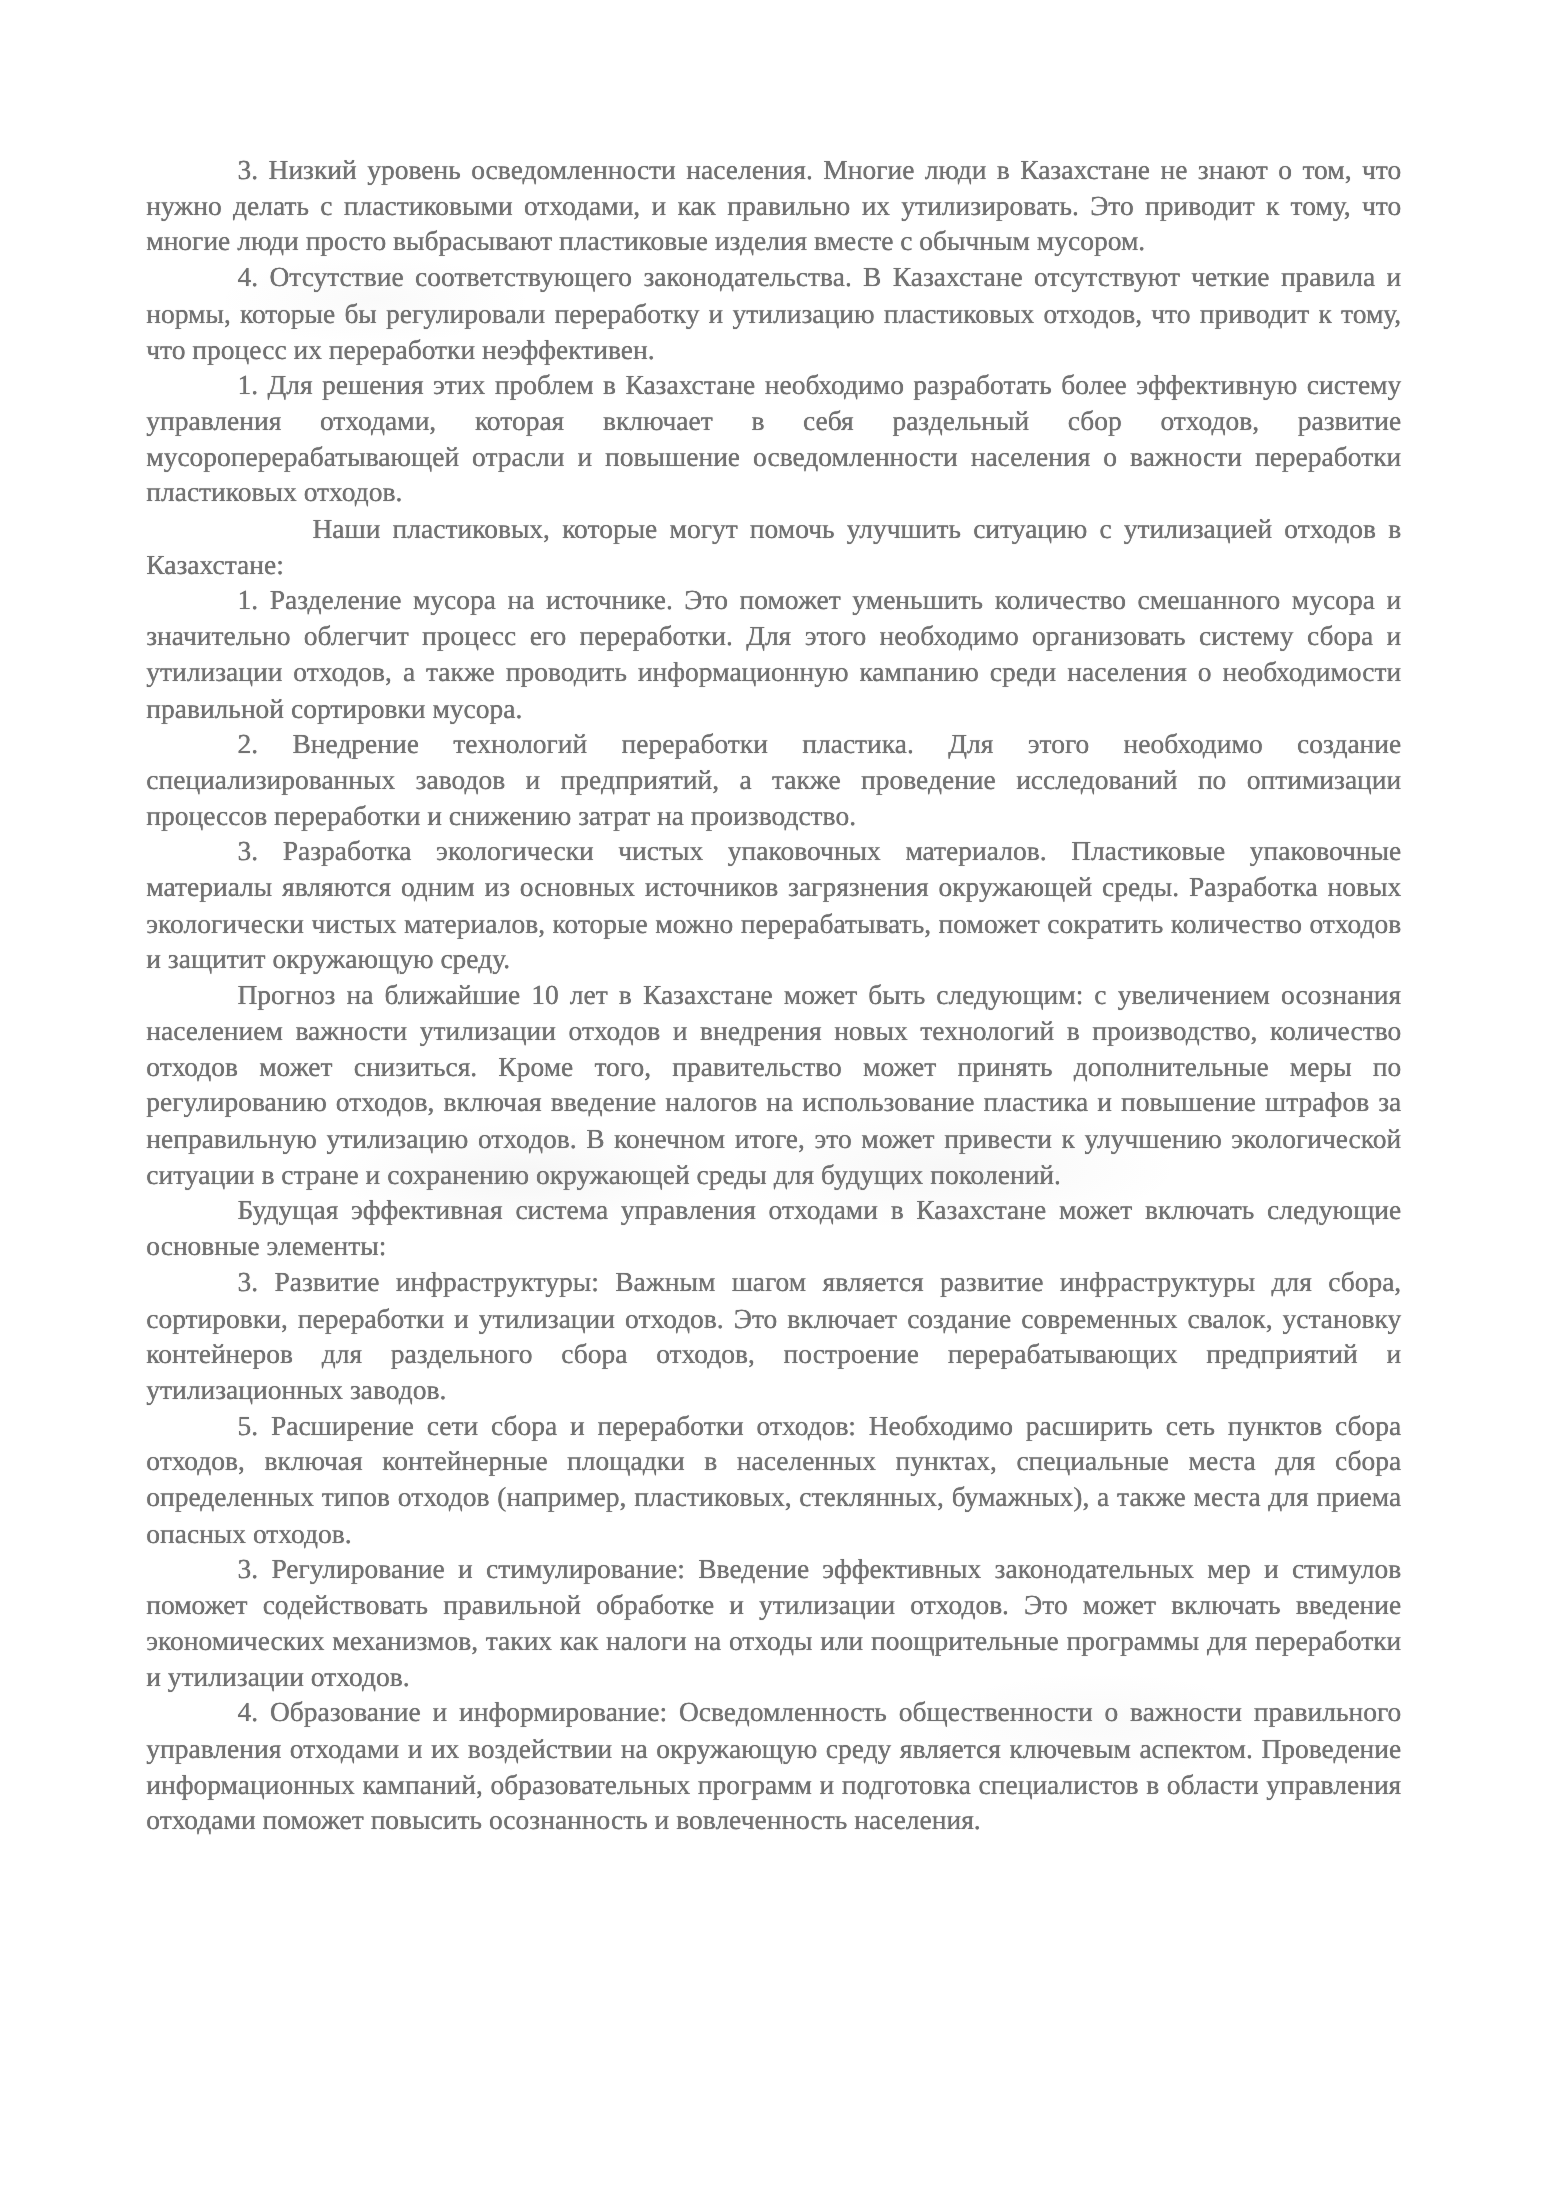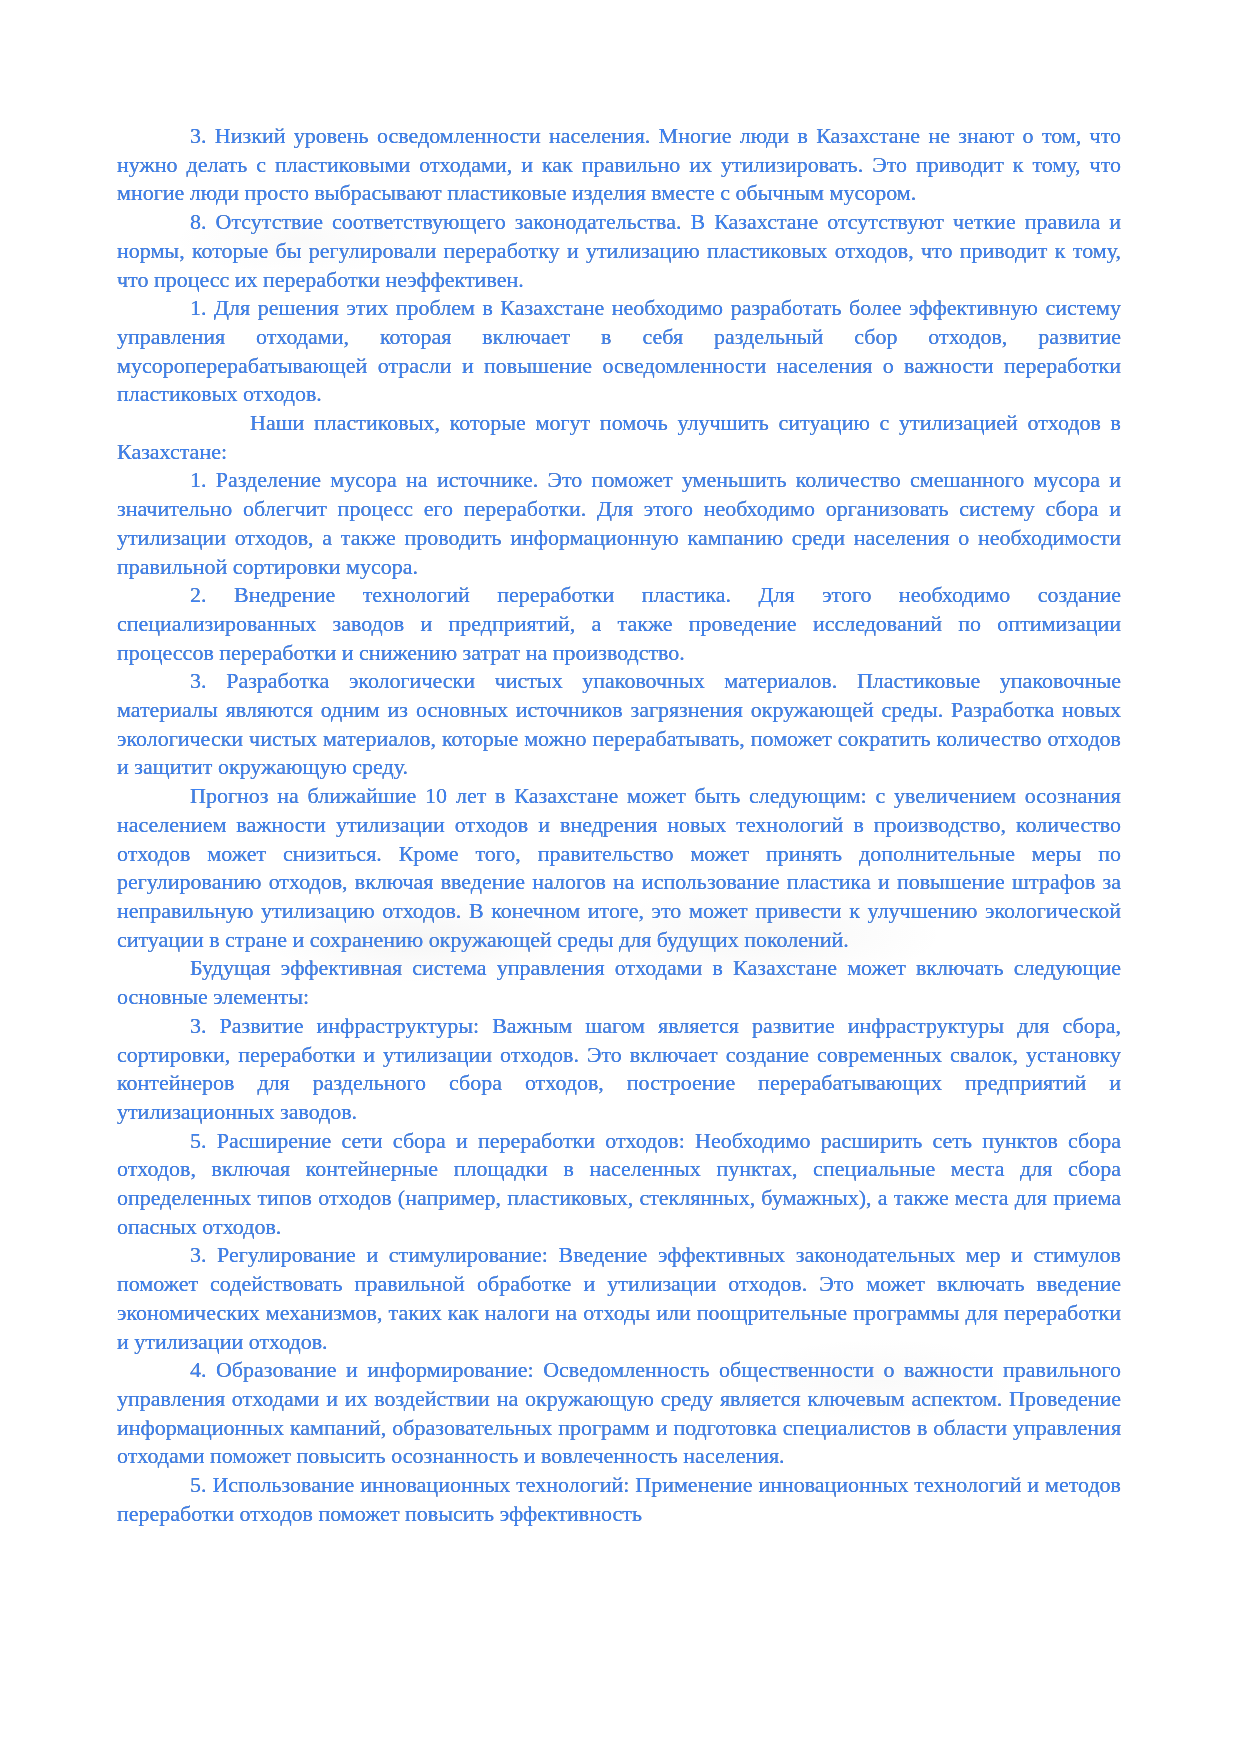--- a/index.html
+++ b/index.html
@@ -26,48 +26,47 @@
       radial-gradient(ellipse 180px 50px at 300px 240px, rgba(120,120,120,0.04), transparent 70%),
       radial-gradient(ellipse 200px 60px at 880px 1380px, rgba(120,120,120,0.04), transparent 70%);
   }
   .content {
     position: absolute;
     left: 117px;
     top: 122px;
     width: 1004px;
     font-size: 22px;
     line-height: 28.7px;
-    color: #3b82f6;
+    color: #737373;
     text-align: justify;
     
     text-shadow: 0 0 0.6px rgba(0,0,0,0.65);
   }
   .content p {
     margin: 0;
     padding: 0;
     text-indent: 73px;
   }
   .content p.indent-large {
     text-indent: 133px;
   }
 </style>
 </head>
 <body>
 
 <div class="page">
   <div class="scan-noise"></div>
   <div class="content">
     <p>3. Низкий уровень осведомленности населения. Многие люди в Казахстане не знают о том, что нужно делать с пластиковыми отходами, и как правильно их утилизировать. Это приводит к тому, что многие люди просто выбрасывают пластиковые изделия вместе с обычным мусором.</p>
-    <p>8. Отсутствие соответствующего законодательства. В Казахстане отсутствуют четкие правила и нормы, которые бы регулировали переработку и утилизацию пластиковых отходов, что приводит к тому, что процесс их переработки неэффективен.</p>
+    <p>4. Отсутствие соответствующего законодательства. В Казахстане отсутствуют четкие правила и нормы, которые бы регулировали переработку и утилизацию пластиковых отходов, что приводит к тому, что процесс их переработки неэффективен.</p>
     <p>1. Для решения этих проблем в Казахстане необходимо разработать более эффективную систему управления отходами, которая включает в себя раздельный сбор отходов, развитие мусороперерабатывающей отрасли и повышение осведомленности населения о важности переработки пластиковых отходов.</p>
     <p class="indent-large">Наши пластиковых, которые могут помочь улучшить ситуацию с утилизацией отходов в Казахстане:</p>
     <p>1. Разделение мусора на источнике. Это поможет уменьшить количество смешанного мусора и значительно облегчит процесс его переработки. Для этого необходимо организовать систему сбора и утилизации отходов, а также проводить информационную кампанию среди населения о необходимости правильной сортировки мусора.</p>
     <p>2. Внедрение технологий переработки пластика. Для этого необходимо создание специализированных заводов и предприятий, а также проведение исследований по оптимизации процессов переработки и снижению затрат на производство.</p>
     <p>3. Разработка экологически чистых упаковочных материалов. Пластиковые упаковочные материалы являются одним из основных источников загрязнения окружающей среды. Разработка новых экологически чистых материалов, которые можно перерабатывать, поможет сократить количество отходов и защитит окружающую среду.</p>
     <p>Прогноз на ближайшие 10 лет в Казахстане может быть следующим: с увеличением осознания населением важности утилизации отходов и внедрения новых технологий в производство, количество отходов может снизиться. Кроме того, правительство может принять дополнительные меры по регулированию отходов, включая введение налогов на использование пластика и повышение штрафов за неправильную утилизацию отходов. В конечном итоге, это может привести к улучшению экологической ситуации в стране и сохранению окружающей среды для будущих поколений.</p>
     <p>Будущая эффективная система управления отходами в Казахстане может включать следующие основные элементы:</p>
     <p>3. Развитие инфраструктуры: Важным шагом является развитие инфраструктуры для сбора, сортировки, переработки и утилизации отходов. Это включает создание современных свалок, установку контейнеров для раздельного сбора отходов, построение перерабатывающих предприятий и утилизационных заводов.</p>
     <p>5. Расширение сети сбора и переработки отходов: Необходимо расширить сеть пунктов сбора отходов, включая контейнерные площадки в населенных пунктах, специальные места для сбора определенных типов отходов (например, пластиковых, стеклянных, бумажных), а также места для приема опасных отходов.</p>
     <p>3. Регулирование и стимулирование: Введение эффективных законодательных мер и стимулов поможет содействовать правильной обработке и утилизации отходов. Это может включать введение экономических механизмов, таких как налоги на отходы или поощрительные программы для переработки и утилизации отходов.</p>
     <p>4. Образование и информирование: Осведомленность общественности о важности правильного управления отходами и их воздействии на окружающую среду является ключевым аспектом. Проведение информационных кампаний, образовательных программ и подготовка специалистов в области управления отходами поможет повысить осознанность и вовлеченность населения.</p>
-    <p>5. Использование инновационных технологий: Применение инновационных технологий и методов переработки отходов поможет повысить эффективность</p>
   </div>
 </div>
 
 </body></html>

